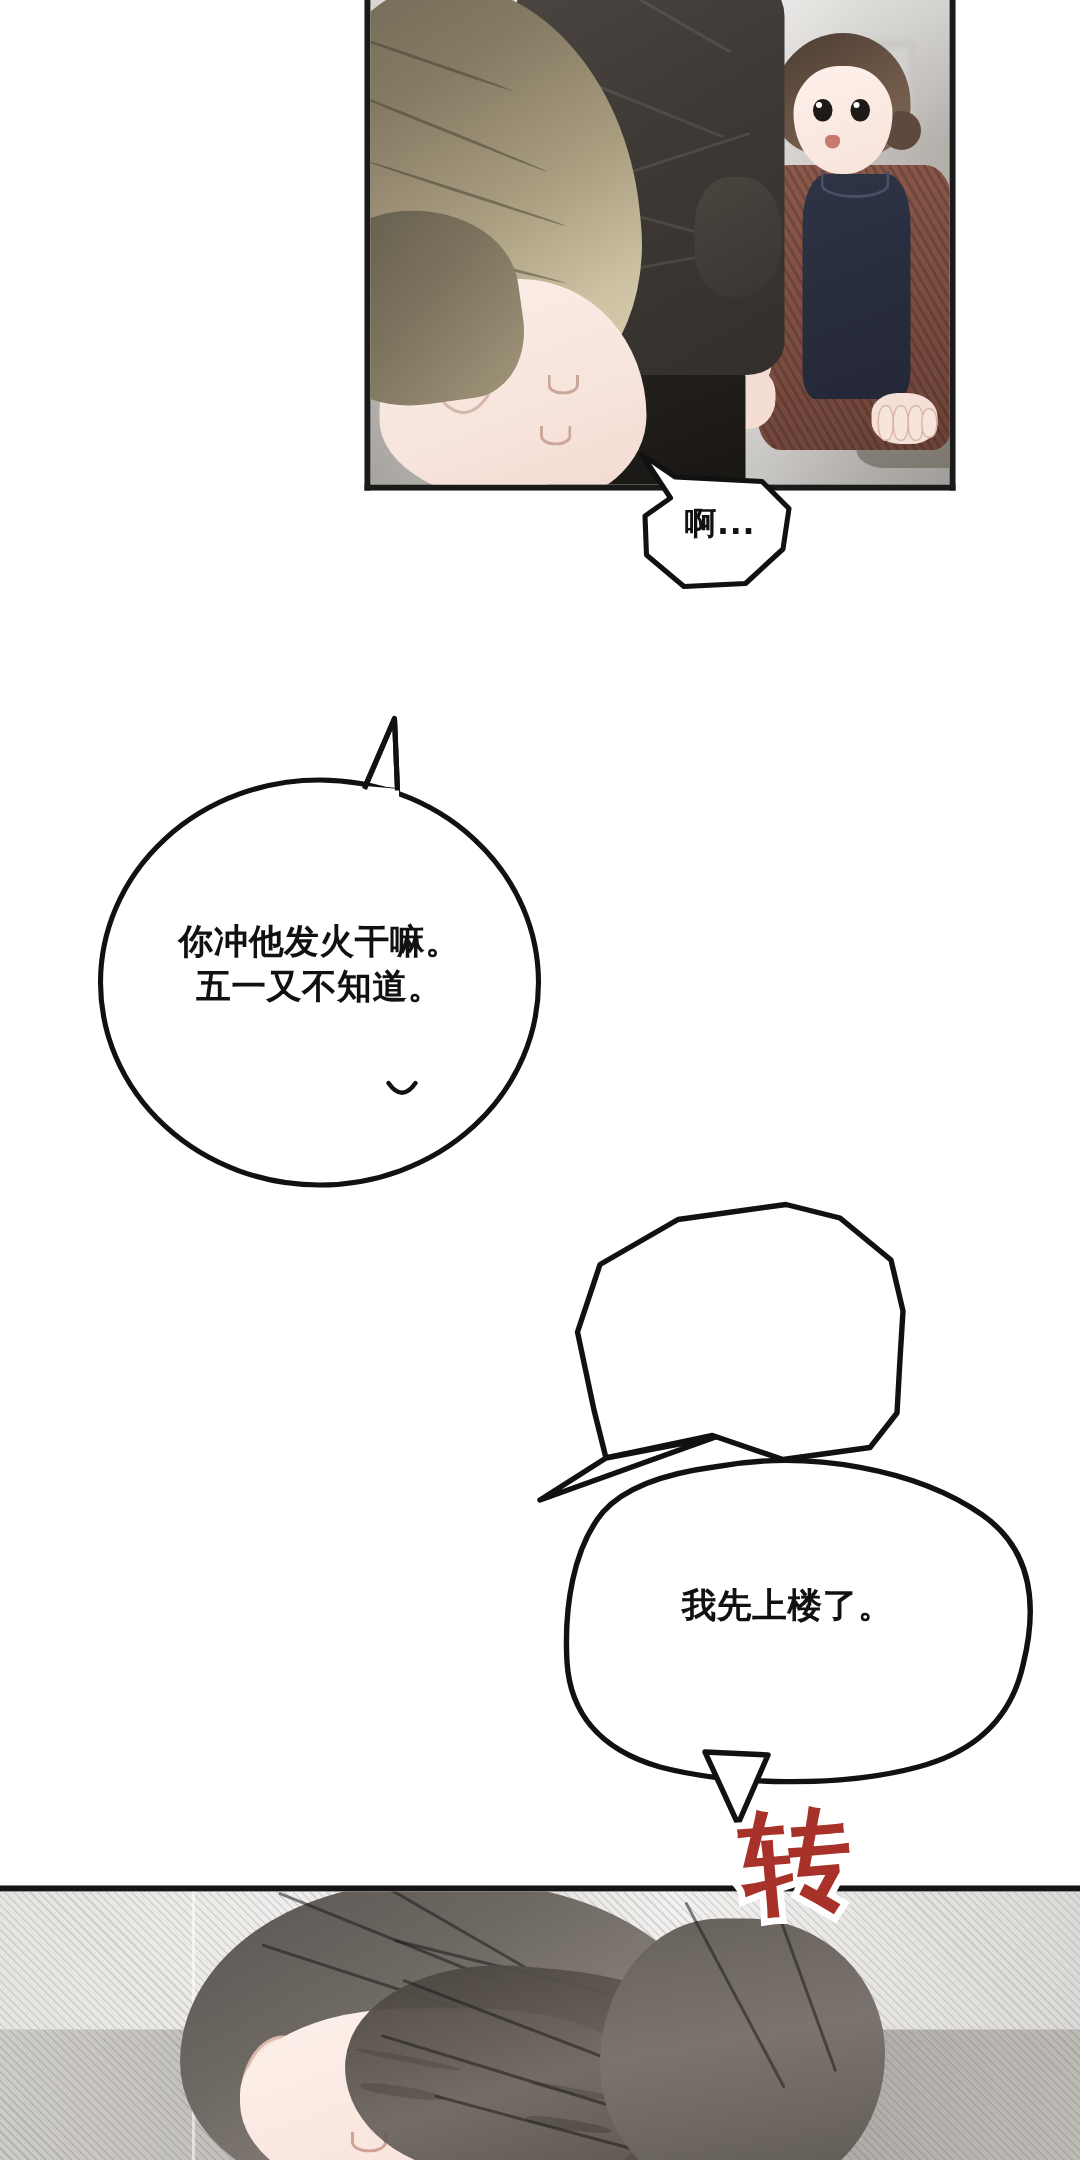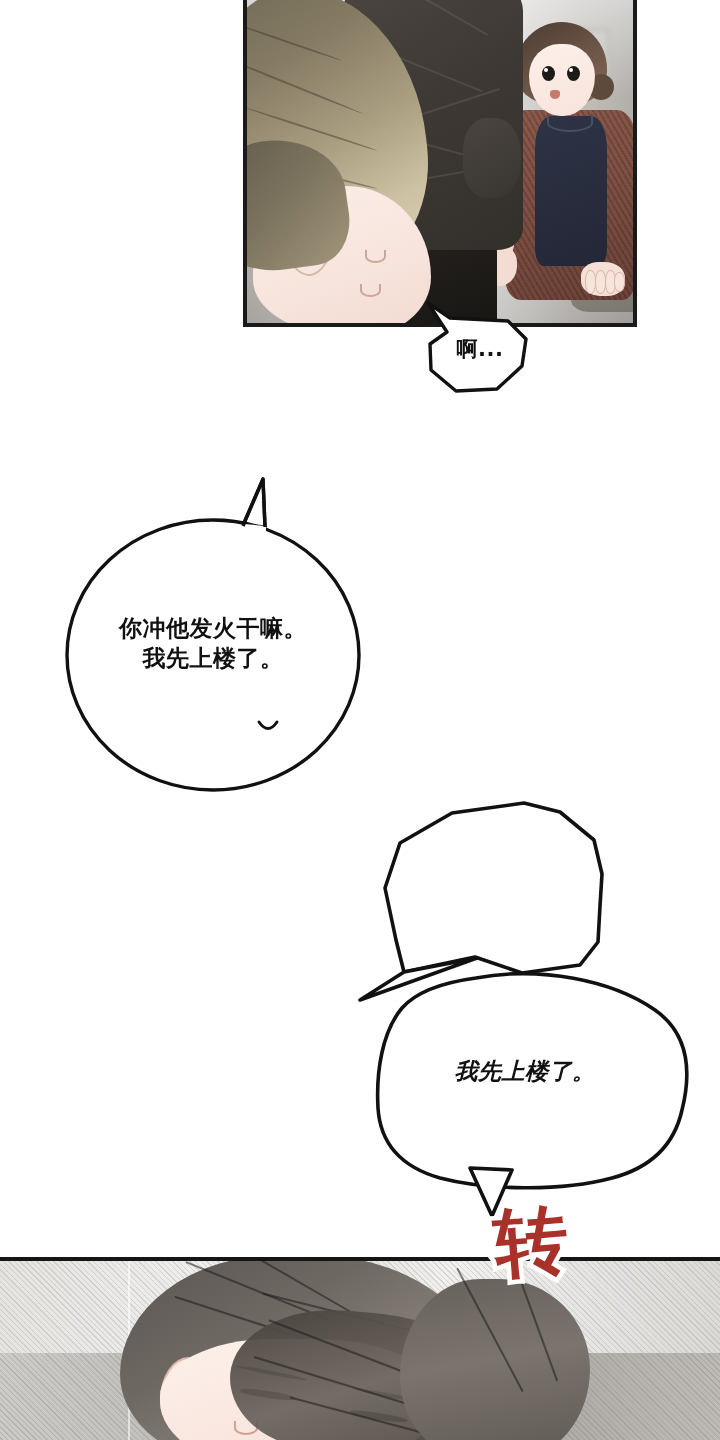--- a/index.html
+++ b/index.html
@@ -490,24 +490,24 @@
              C 418,990 446,982 476,978 Z" fill="#ffffff" stroke="#111111" stroke-width="3.6" stroke-linejoin="round"></path>
     <path d="M 470,1168 L 492,1216 L 512,1170 Z" fill="#ffffff" stroke="#111111" stroke-width="3.6" stroke-linejoin="round"></path>
 
     <path d="M 580,1322 C 620,1348 618,1392 560,1414 C 520,1428 490,1430 470,1430" fill="none" stroke="#ffffff" stroke-width="11" stroke-linecap="round"></path>
     <path d="M 580,1322 C 620,1348 618,1392 560,1414 C 520,1428 490,1430 470,1430" fill="none" stroke="#111111" stroke-width="4.5" stroke-linecap="round"></path>
   </svg>
 
   <div class="bubble-text" style="left:430px; top:336px; width:100px; font-size:21px;">啊...</div>
 
   <div class="bubble-text" style="left:83px; top:613px; width:260px; font-size:23px;">你冲他发火干嘛。
-我先上楼了。</div>
-
-
-  <div class="bubble-text" style="left:405px; top:1056px; width:240px; font-size:23px;font-style:italic;">我先上楼了。</div>
+五一又不知道。</div>
+
+
+  <div class="bubble-text" style="left:405px; top:1056px; width:240px; font-size:23px;">我先上楼了。</div>
 
   <div class="panel-bottom">
     <div class="bp-bg"></div>
     <div class="bp-shadow"></div>
     <div class="bp-wallseam"></div>
 
     <div class="bp-hair">
       <span class="hairline" style="left:60px;top:36px;width:160px;transform:rotate(22deg);"></span>
       <span class="hairline" style="left:50px;top:70px;width:190px;transform:rotate(18deg);"></span>
       <span class="hairline" style="left:90px;top:18px;width:150px;transform:rotate(30deg);"></span>

